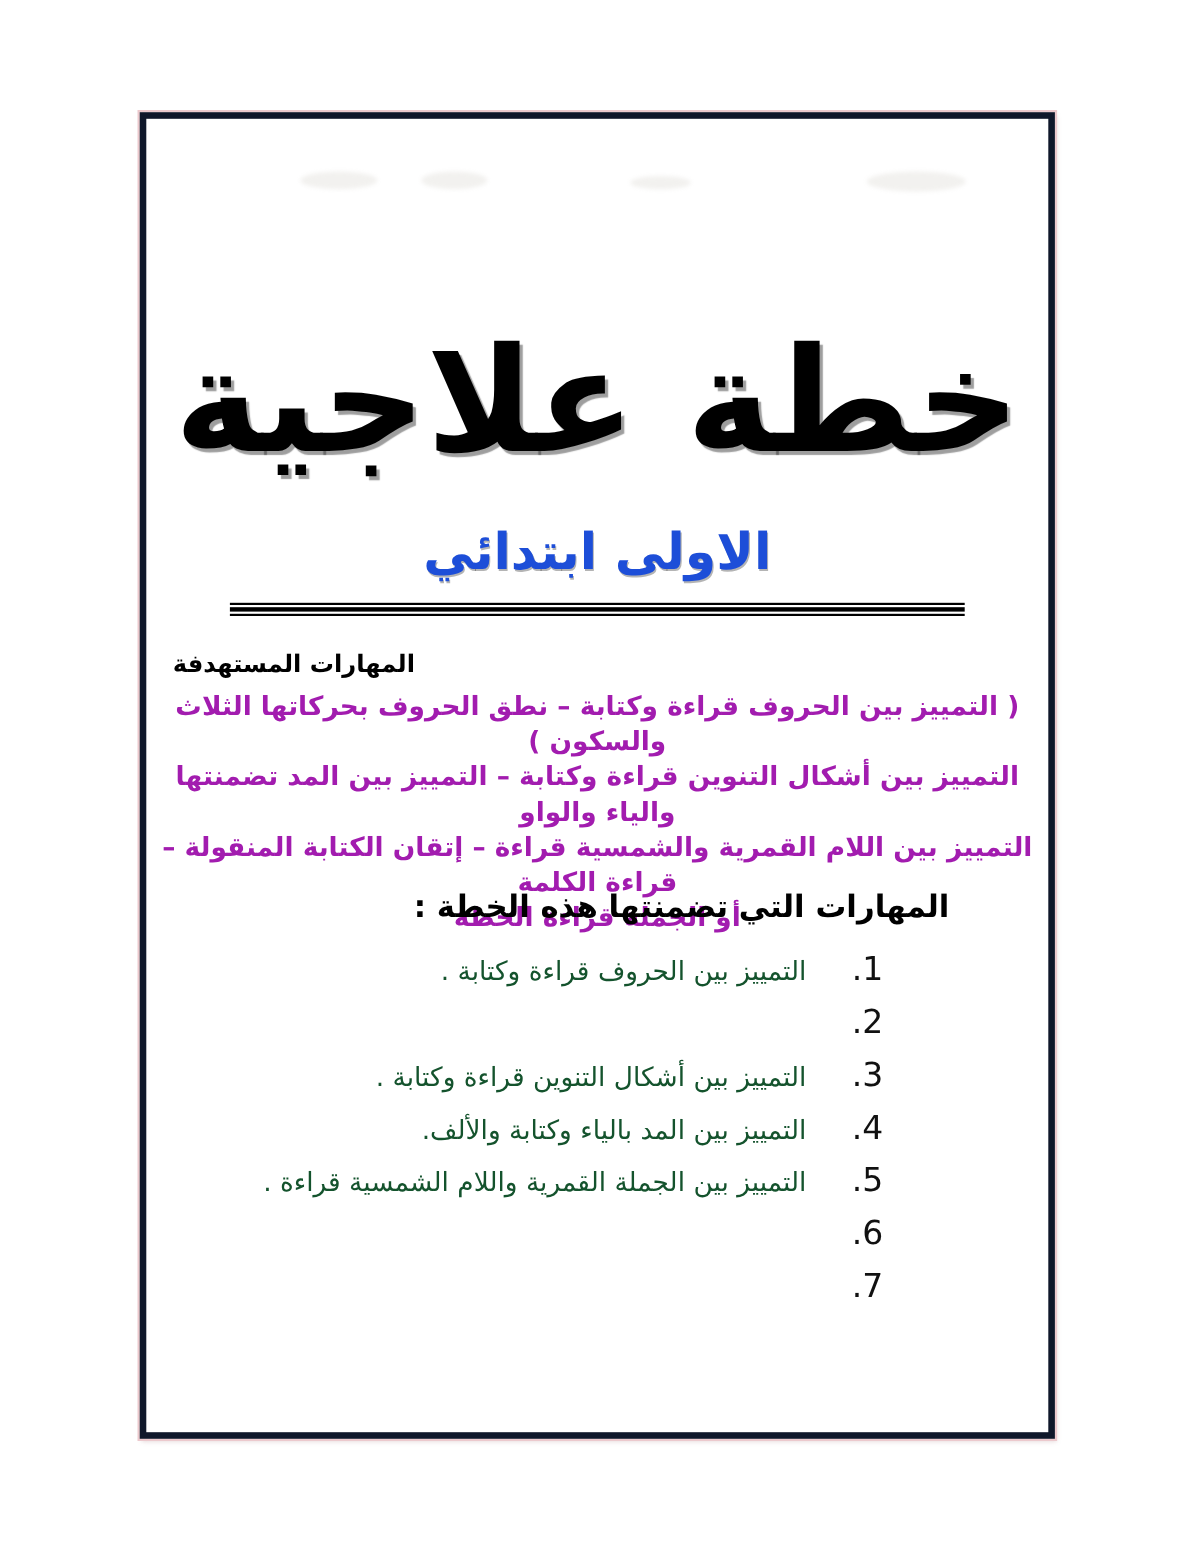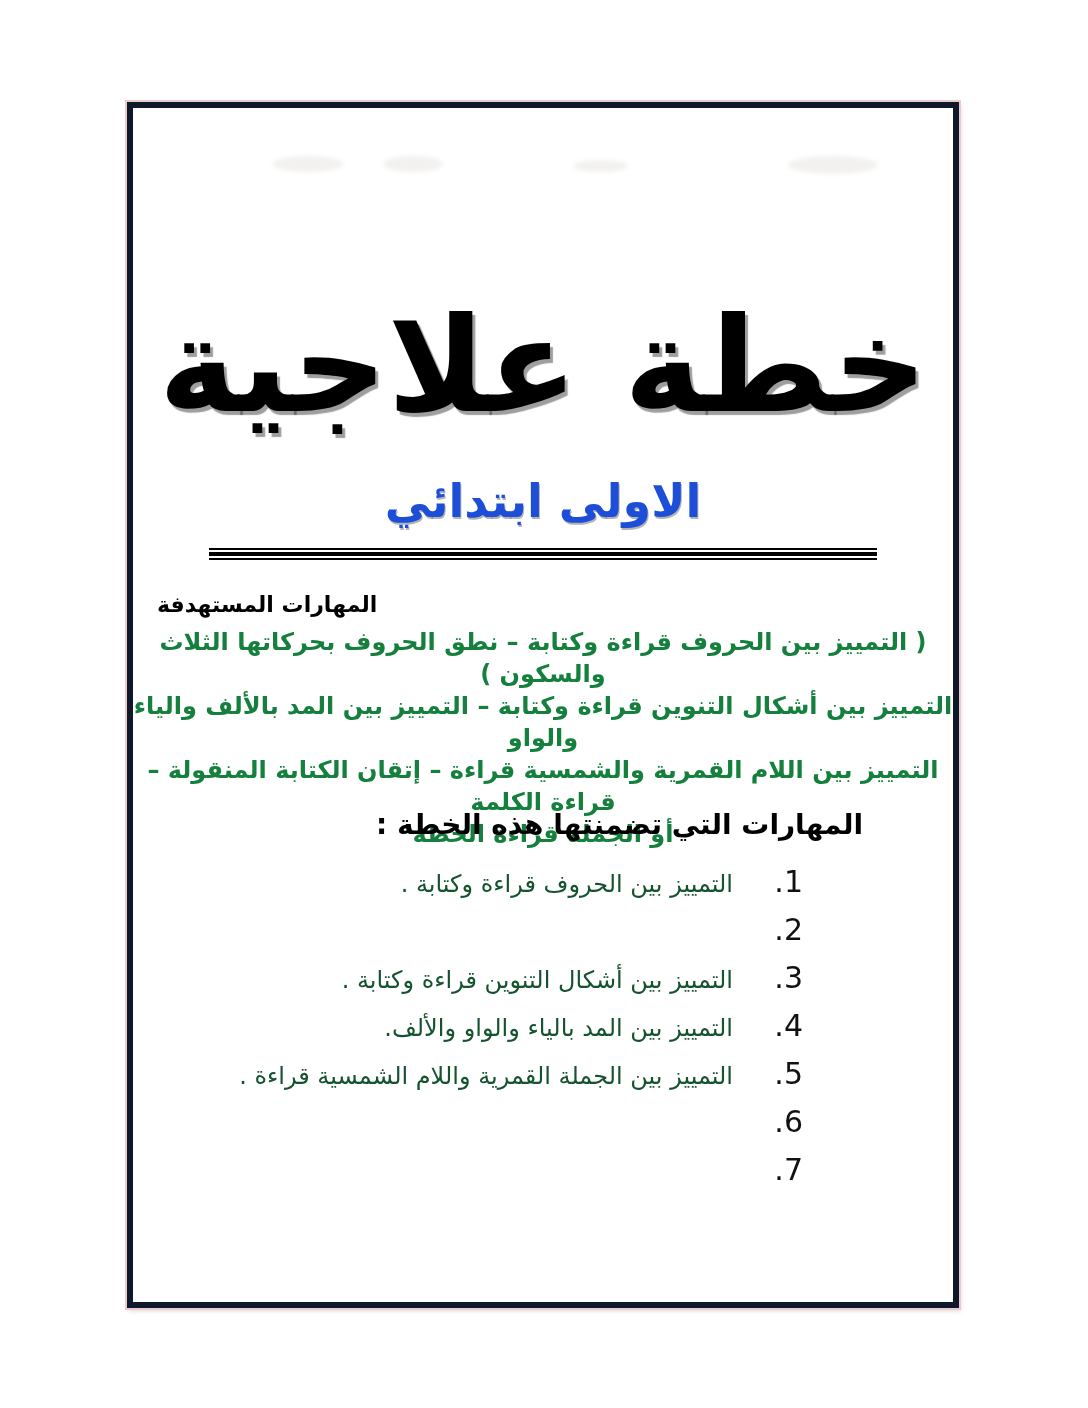--- a/index.html
+++ b/index.html
@@ -89,21 +89,21 @@
     margin-left: 24px;
   }
   .ts-lines {
     position: absolute;
     top: 518px;
     left: 0;
     width: 100%;
     text-align: center;
     font-size: 24px;
     font-weight: 700;
-    color: #15803d;
+    color: #a21caf;
     line-height: 32px;
   }
   .inc-heading {
     position: absolute;
     top: 700px;
     right: 90px;
     font-size: 28px;
     font-weight: 700;
     color: #000;
     white-space: nowrap;
@@ -154,42 +154,42 @@
     <div class="rule">
       <div class="thin"></div>
       <div class="thick"></div>
       <div class="thin"></div>
     </div>
 
     <div class="ts-heading">المهارات المستهدفة</div>
 
     <div class="ts-lines">
       <div>( التمييز بين الحروف قراءة وكتابة – نطق الحروف بحركاتها الثلاث والسكون )</div>
-      <div>التمييز بين أشكال التنوين قراءة وكتابة – التمييز بين المد بالألف والياء والواو</div>
+      <div>التمييز بين أشكال التنوين قراءة وكتابة – التمييز بين المد تضمنتها والياء والواو</div>
       <div>التمييز بين اللام القمرية والشمسية قراءة – إتقان الكتابة المنقولة – قراءة الكلمة</div>
       <div>أو الجملة قراءة الخطة</div>
     </div>
 
     <div class="inc-heading">المهارات التي تضمنتها هذه الخطة :</div>
 
     <div class="skill-list">
       <div class="skill-row">
         <span class="skill-num">1.</span>
         <span class="skill-text">التمييز بين الحروف قراءة وكتابة .</span>
       </div>
       <div class="skill-row">
         <span class="skill-num">2.</span>
       </div>
       <div class="skill-row">
         <span class="skill-num">3.</span>
         <span class="skill-text">التمييز بين أشكال التنوين قراءة وكتابة .</span>
       </div>
       <div class="skill-row">
         <span class="skill-num">4.</span>
-        <span class="skill-text">التمييز بين المد بالياء والواو والألف.</span>
+        <span class="skill-text">التمييز بين المد بالياء وكتابة والألف.</span>
       </div>
       <div class="skill-row">
         <span class="skill-num">5.</span>
         <span class="skill-text">التمييز بين الجملة القمرية واللام الشمسية قراءة .</span>
       </div>
       <div class="skill-row">
         <span class="skill-num">6.</span>
       </div>
       <div class="skill-row">
         <span class="skill-num">7.</span>

